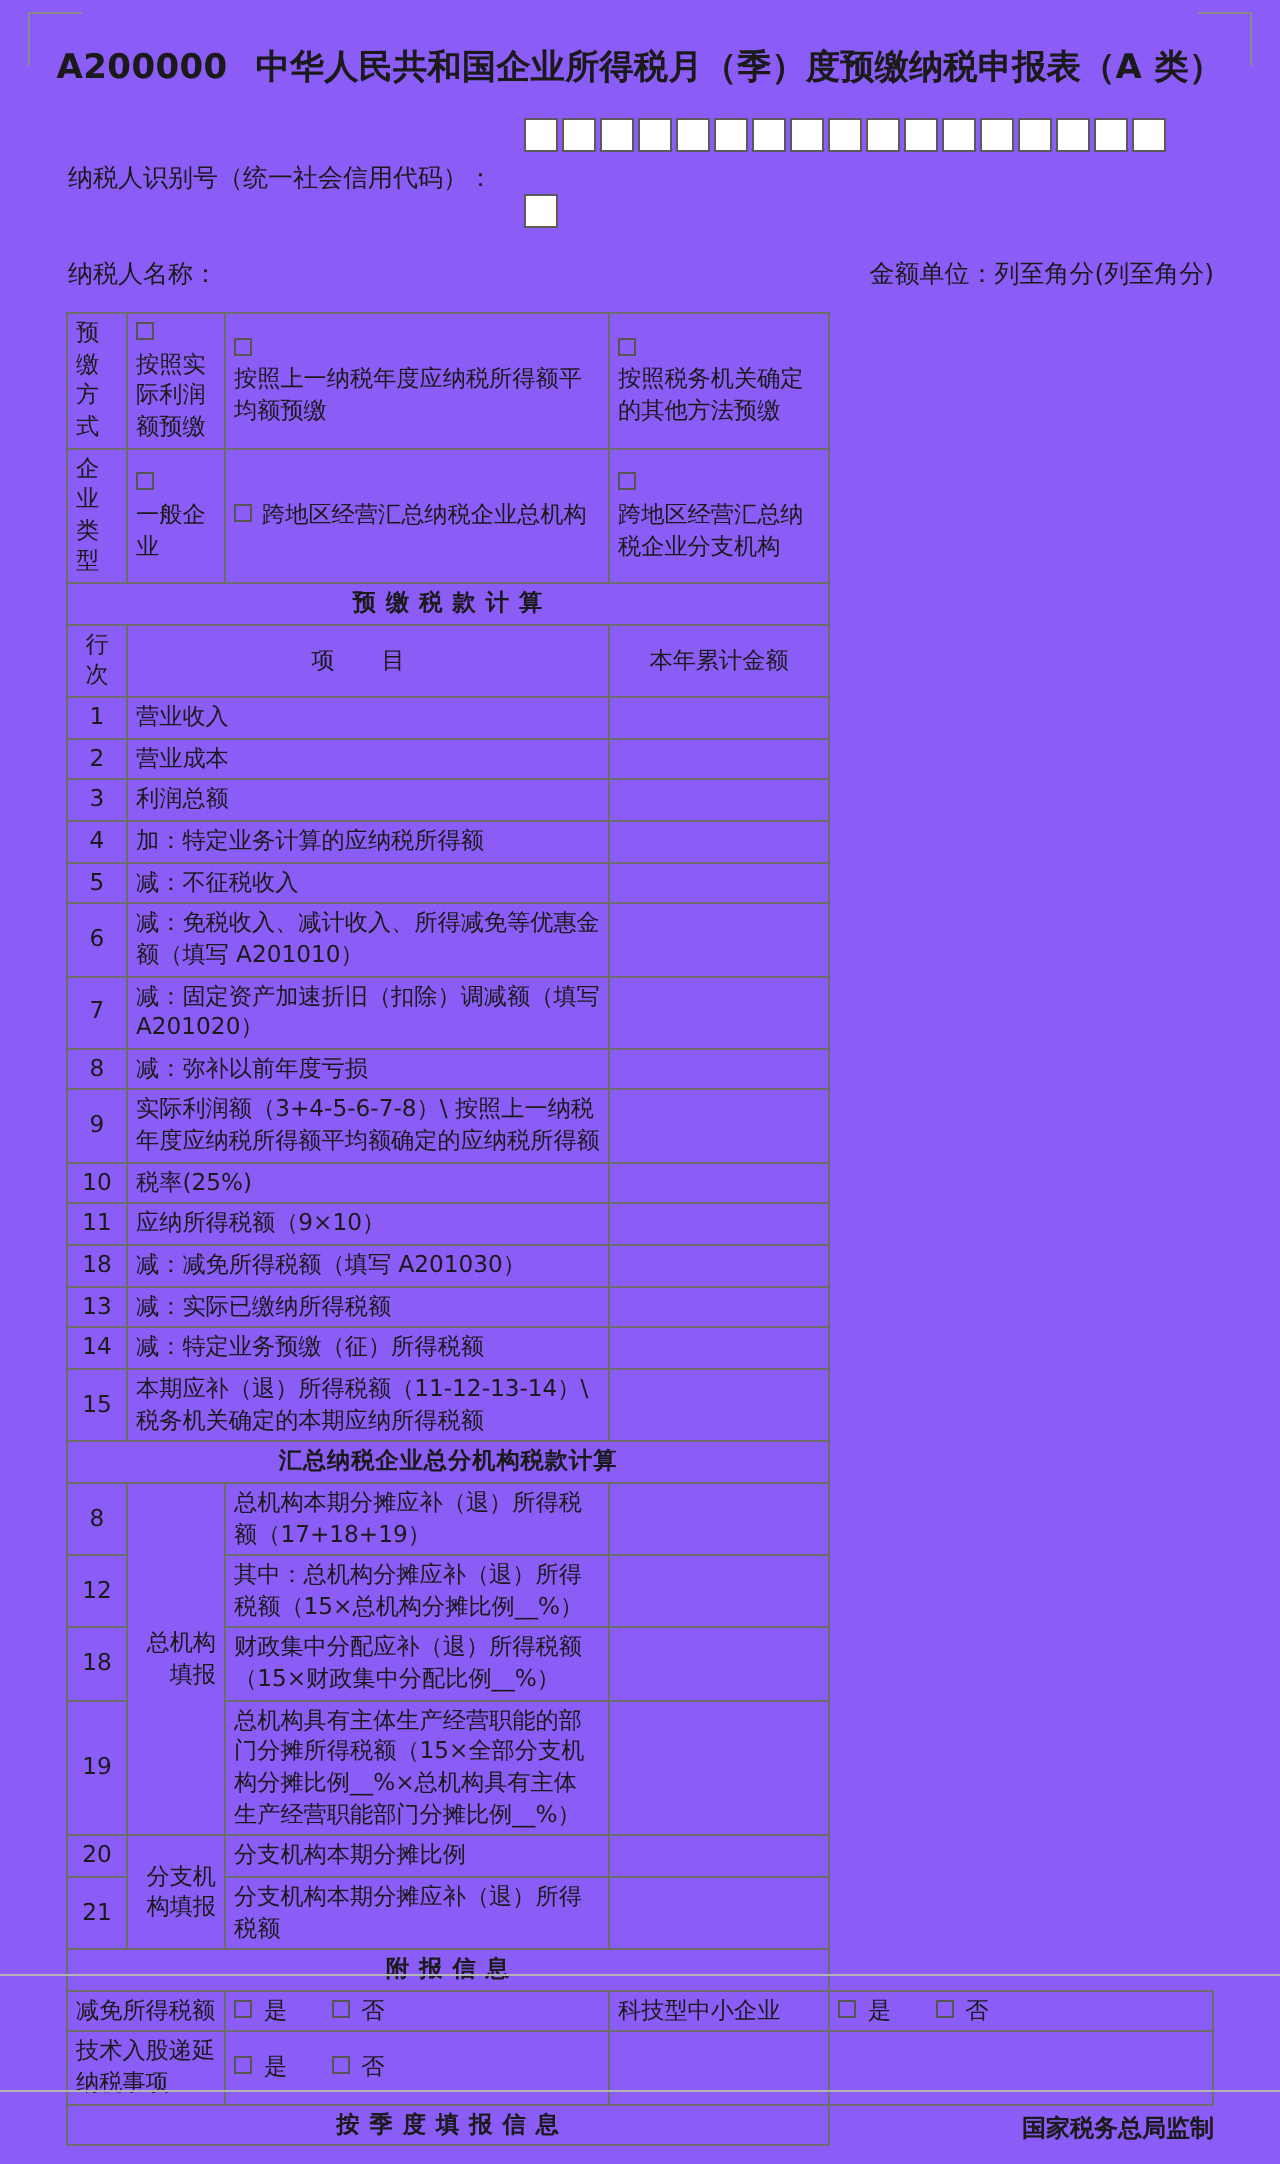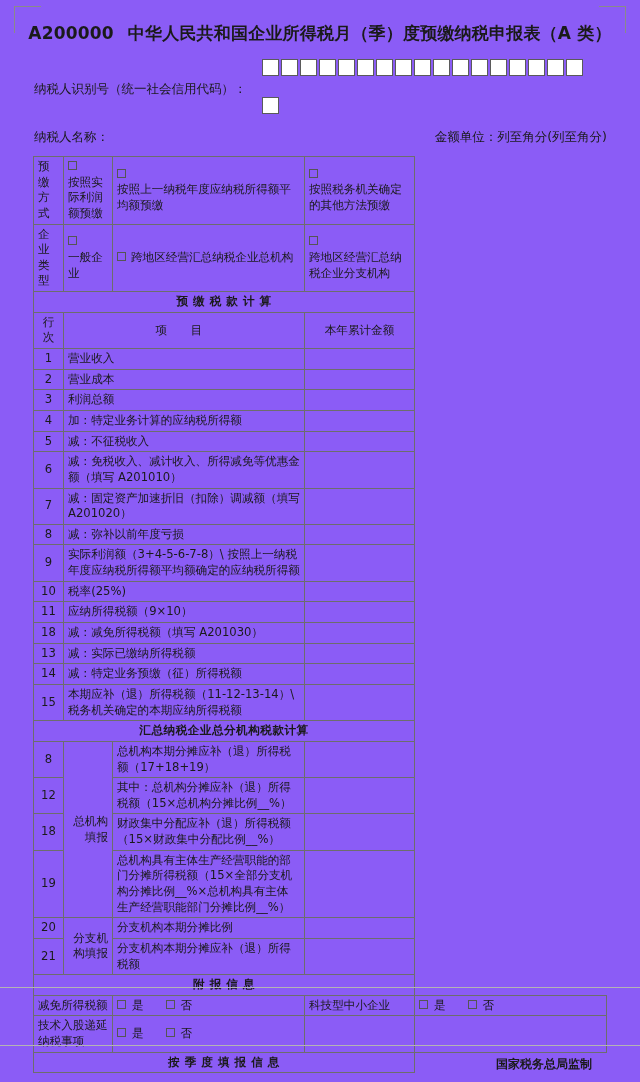--- a/index.html
+++ b/index.html
@@ -164,21 +164,21 @@
 
   .hr-sep {
     position: absolute;
     left: 0;
     width: 640px;
     height: 0;
     border-top: 1px solid #b4b4b4;
   }
   .footer-note {
     position: absolute;
-    right: 48px;
+    right: 33px;
     font-size: 12px;
     font-weight: bold;
     white-space: nowrap;
     text-align: right;
   }
 </style>
 </head>
 <body>
 
 <div id="page">

